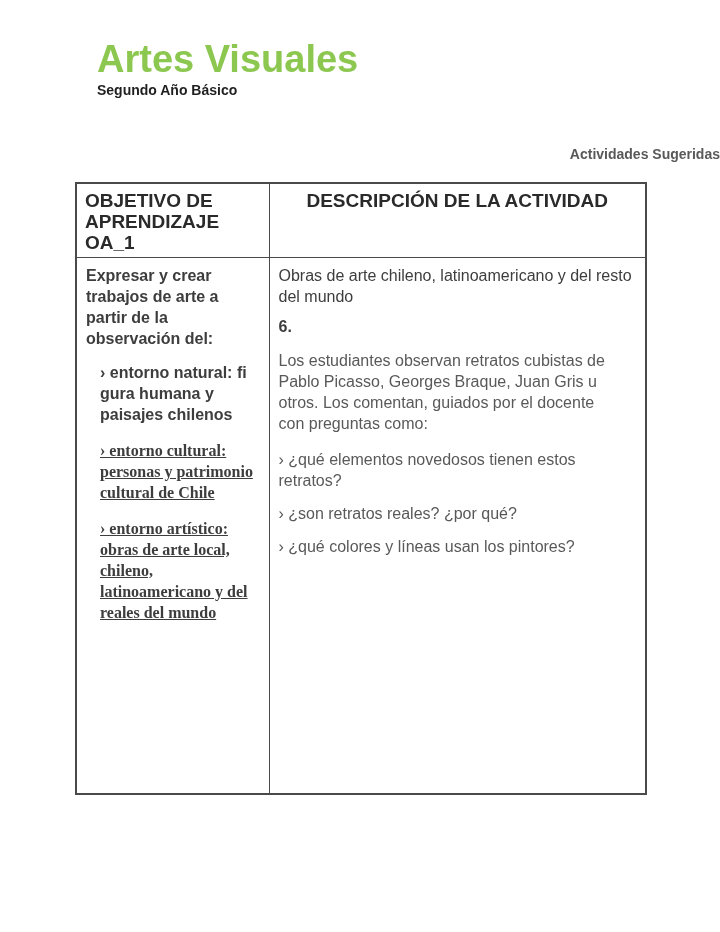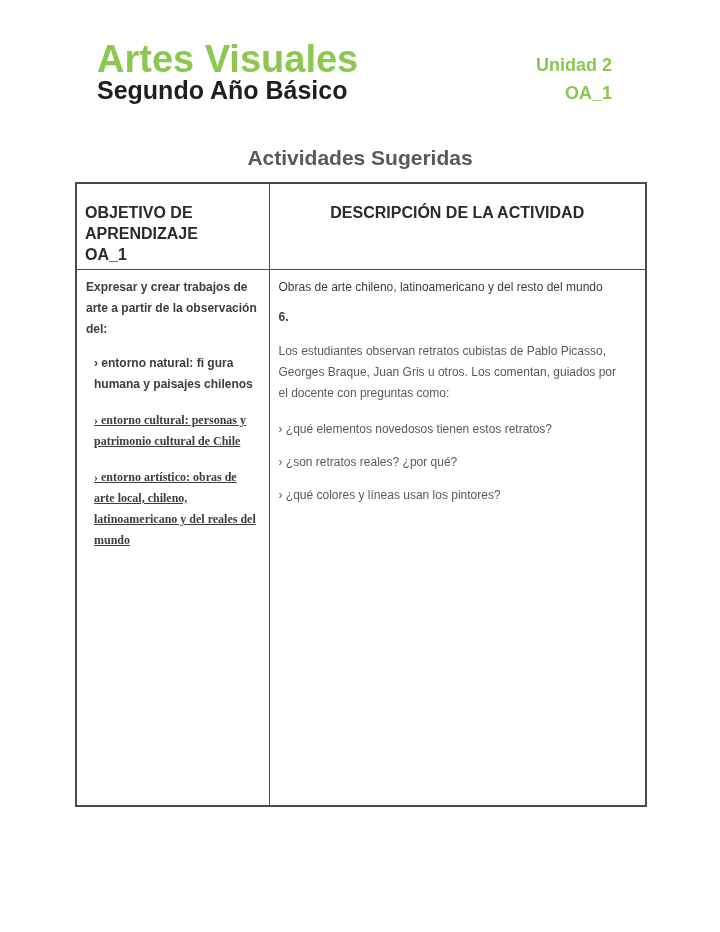--- a/index.html
+++ b/index.html
@@ -20,87 +20,87 @@
     justify-content: space-between;
     align-items: flex-start;
   }
   .doc-title {
     font-size: 38px;
     font-weight: bold;
     color: var(--accent-green, #8CC750);
     line-height: 34px;
   }
   .doc-subtitle {
-    font-size: 25px;
+    font-size: 14px;
     font-weight: bold;
     color: #1f1f1f;
     line-height: 24px;
     margin-top: 2px;
   }
   .header-right {
     text-align: right;
     padding-top: 9px;
   }
   .unit-label, .oa-label {
     font-size: 18px;
     font-weight: bold;
     color: var(--accent-green, #8CC750);
     line-height: 28px;
   }
   .section-title {
     position: absolute;
     top: 146px;
     left: 0;
     width: 100%;
-    text-align: center;
-    font-size: 21px;
+    text-align: right;
+    font-size: 14px;
     font-weight: bold;
     color: var(--title-gray, #595959);
   }
   .activity-table {
     position: absolute;
     left: 75px;
     top: 182px;
     width: 572px;
     border-collapse: collapse;
     table-layout: fixed;
     border: 2px solid var(--border-gray, #4A4A4A);
   }
   .activity-table th, .activity-table td {
     border: 1px solid var(--border-gray, #4A4A4A);
   }
   .activity-table th {
     box-sizing: border-box;
     height: 50px;
     vertical-align: top;
-    padding: 18px 8px 4px 8px;
-    font-size: 16px;
+    padding: 6px 8px 4px 8px;
+    font-size: 19px;
     line-height: 21px;
     color: #2a2a2a;
   }
   .col-obj {
     width: 193px;
     text-align: left;
     padding-right: 30px !important;
   }
   .col-desc { text-align: center; }
   .activity-table td {
     box-sizing: border-box;
     vertical-align: top;
     padding: 5px 9px;
-    font-size: 12px;
+    font-size: 16px;
     line-height: 21px;
   }
   .obj-cell {
     font-weight: bold;
     color: var(--dark-text, #3D3D3D);
     height: 536px;
   }
   .obj-intro { margin: 2px 0 13px 0; }
-  .obj-item { margin: 0 0 15px 8px; }
+  .obj-item { margin: 0 0 15px 14px; }
   .underlined { text-decoration: underline; font-family: Liberation Serif, serif; }
   .desc-cell { color: var(--text-gray, #595959); }
   .act-title {
     font-weight: normal;
     color: var(--dark-text, #3D3D3D);
     margin: 2px 0 9px 0;
   }
   .act-number {
     font-weight: bold;
     color: var(--dark-text, #3D3D3D);
@@ -114,24 +114,20 @@
 </style>
 </head>
 <body>
 
 <div class="page">
 
   <div class="doc-header">
     <div class="header-left">
       <div class="doc-title">Artes Visuales</div>
       <div class="doc-subtitle">Segundo Año Básico</div>
-    </div>
-    <div class="header-right">
-      <div class="unit-label">Unidad 2</div>
-      <div class="oa-label">OA_1</div>
     </div>
   </div>
 
   <div class="section-title">Actividades Sugeridas</div>
 
   <table class="activity-table">
     <thead>
       <tr>
         <th class="col-obj">OBJETIVO DE APRENDIZAJE OA_1</th>
         <th class="col-desc">DESCRIPCIÓN DE LA ACTIVIDAD</th>

